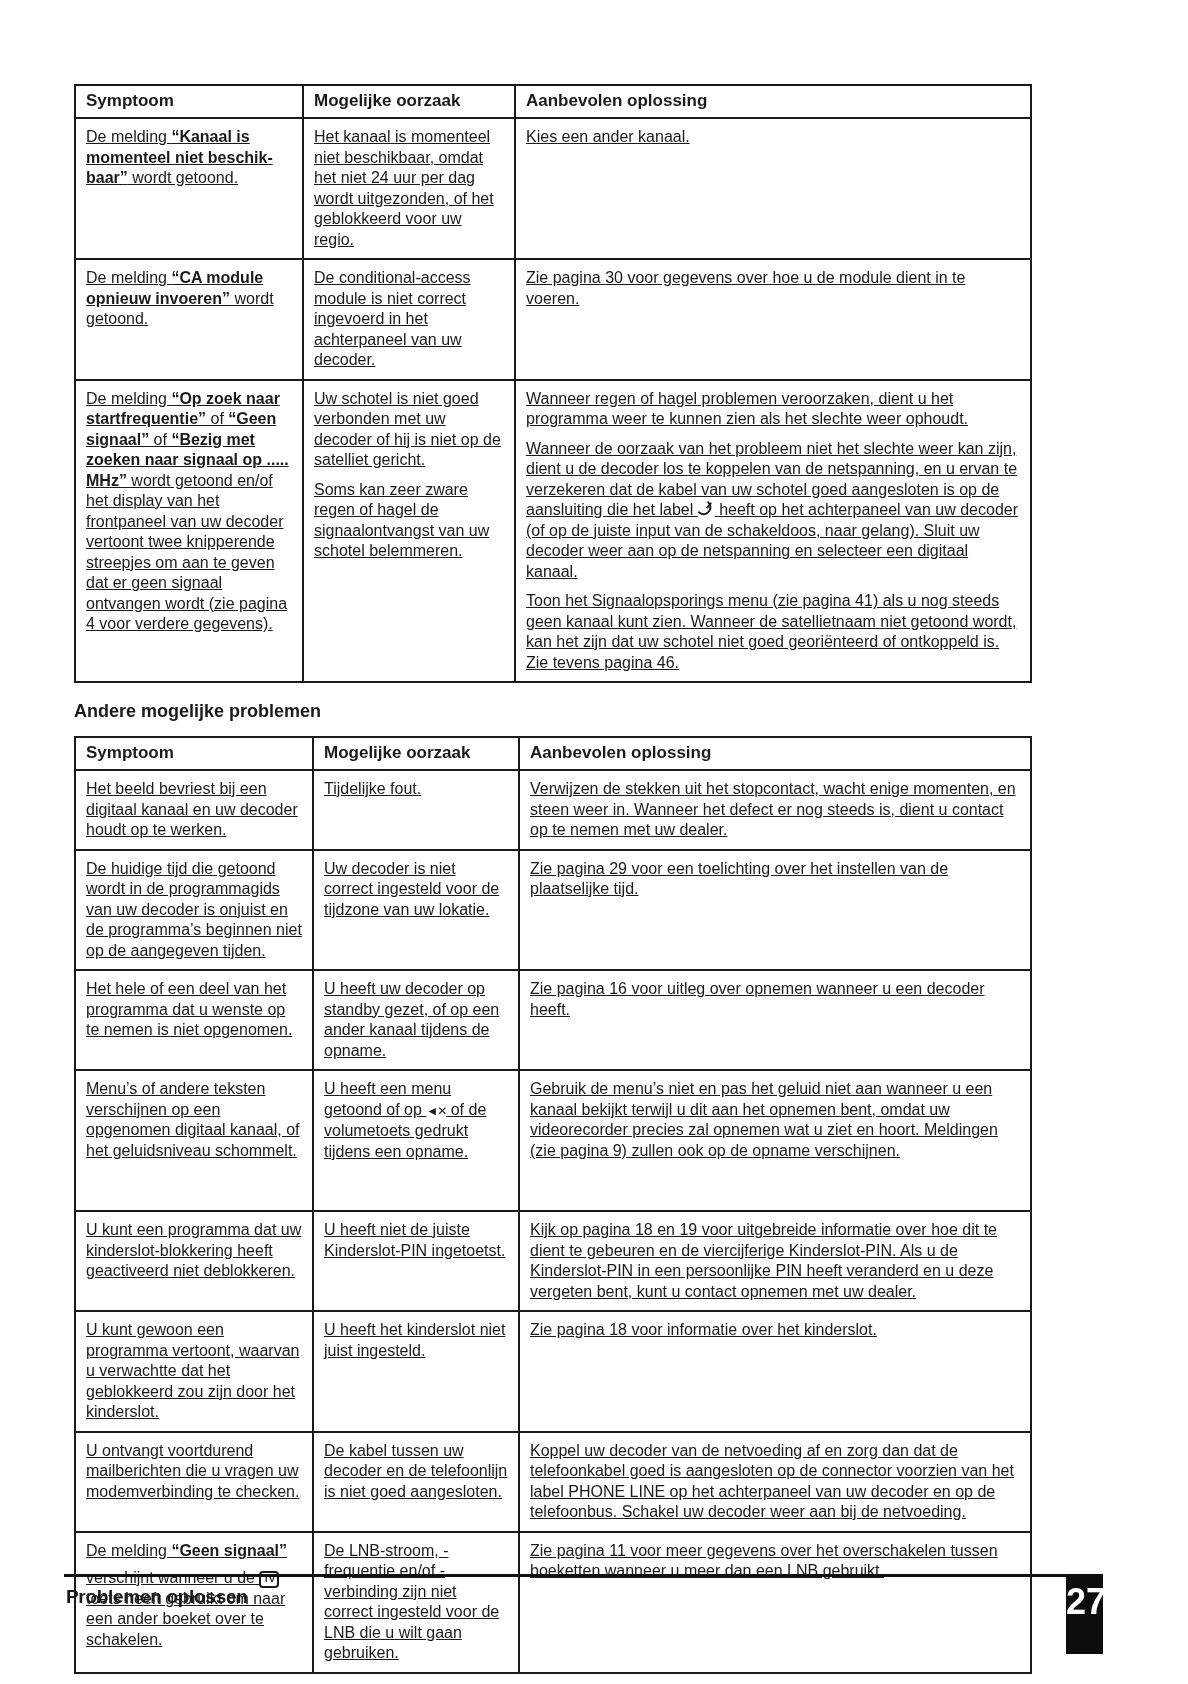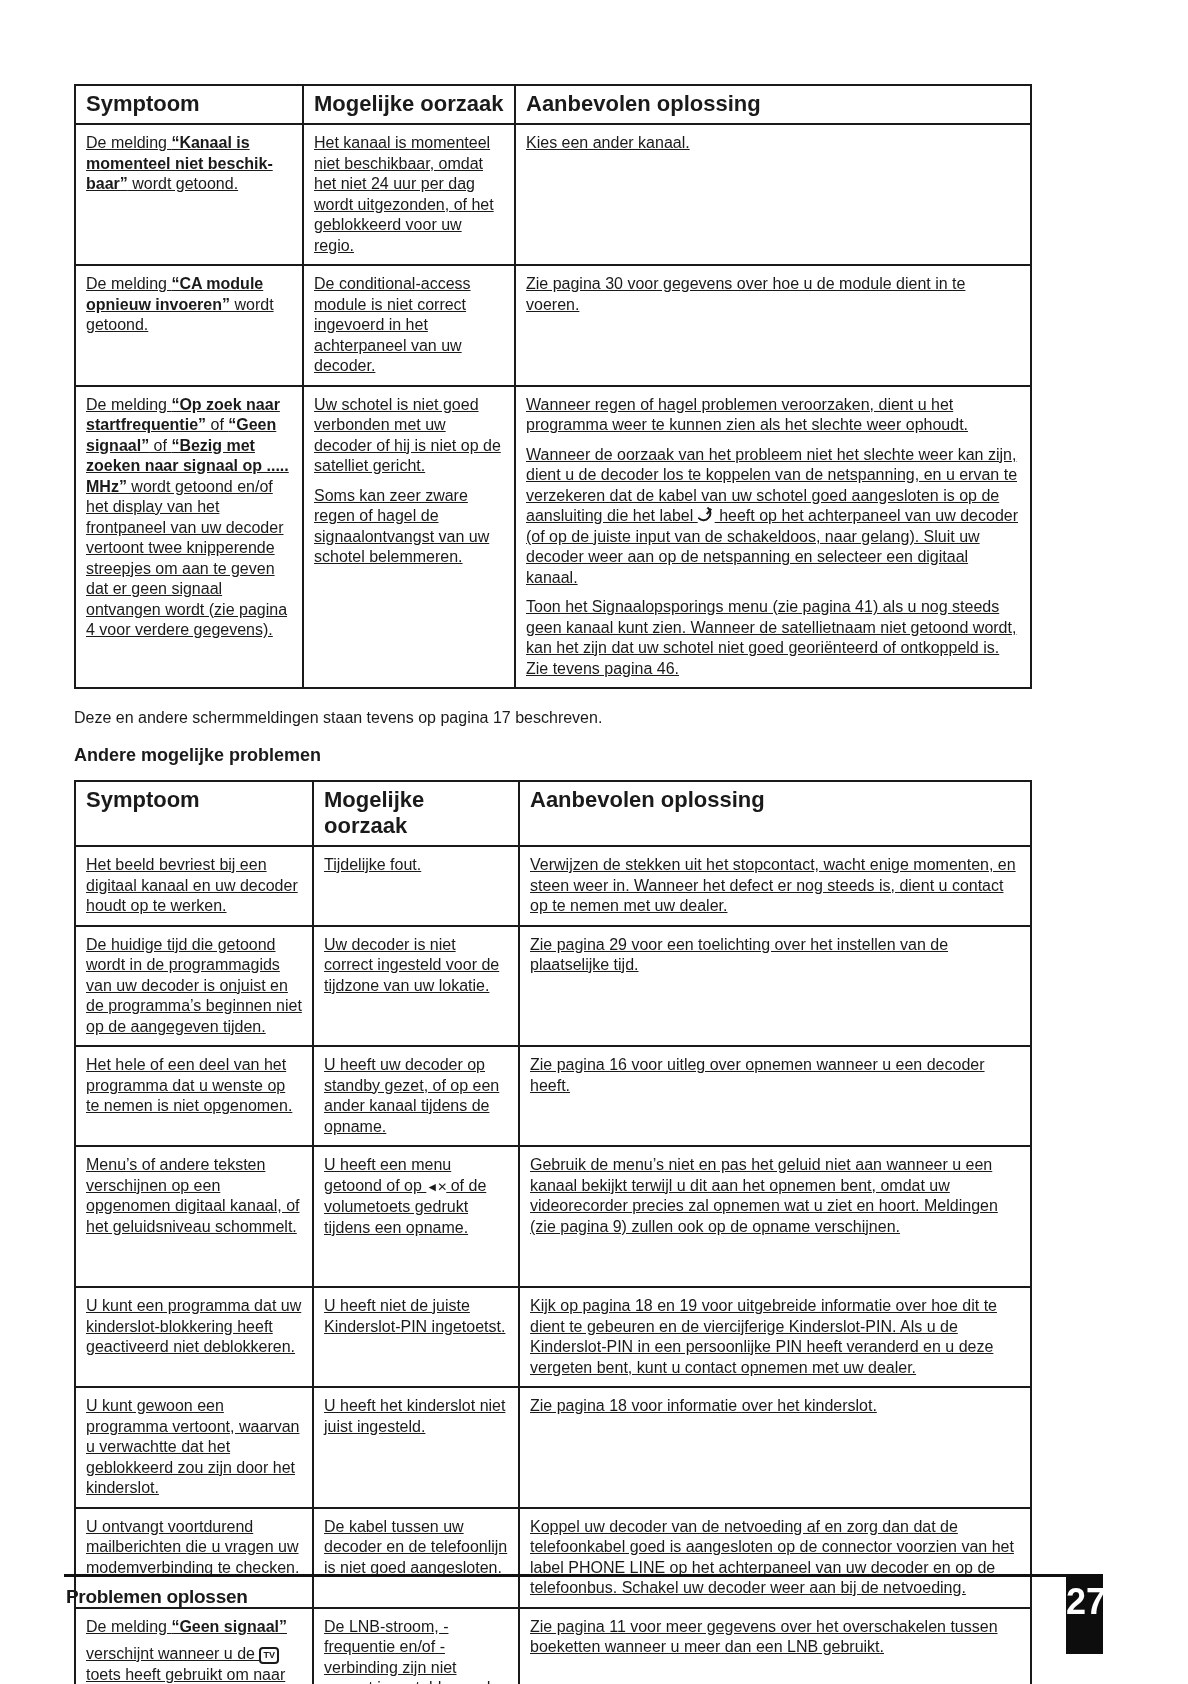--- a/index.html
+++ b/index.html
@@ -5,21 +5,21 @@
 <style>
   html,body{margin:0;padding:0;background:#ffffff;}
   .page{
     position:relative;width:1188px;height:1684px;background:#ffffff;
     color:#1a1a1a;font-family:"Liberation Sans","DejaVu Sans",sans-serif;
     overflow:hidden;
   }
   .content{position:absolute;left:74px;top:84px;width:956px;}
   table.tbl{border-collapse:collapse;width:956px;table-layout:fixed;}
   .tbl th,.tbl td{border:2px solid #1a1a1a;vertical-align:top;}
-  .tbl th{font-size:22px;font-weight:bold;text-align:left;padding:5px 10px 6px;}
+  .tbl th{font-size:17px;font-weight:bold;text-align:left;padding:5px 10px 6px;}
   .tbl td{padding:8px 10px;font-size:16px;line-height:20.5px;text-decoration:underline;}
   .cell-p{margin:0 0 9px 0;}
   .cell-p:last-child{margin-bottom:0;}
   .b{font-weight:bold;}
   
   .tbl1 tr.hr{height:32px;} .tbl2 tr.hr{height:32px;}
   .tbl1 tr.r0{height:100px}.tbl1 tr.r1{height:106px}.tbl1 tr.r2{height:248px}
   .tbl2 tr.r0{height:74px}.tbl2 tr.r1{height:118px}.tbl2 tr.r2{height:90px}
   .tbl2 tr.r3{height:141px}.tbl2 tr.r4{height:86px}.tbl2 tr.r5{height:108px}
   .tbl2 tr.r6{height:94px}.tbl2 tr.r7{height:116px}
@@ -95,21 +95,20 @@
             </td>
           <td>
               <p class="cell-p"><span>Wanneer regen of hagel problemen veroorzaken, dient u het programma weer te kunnen zien als het slechte weer ophoudt.</span></p>
               <p class="cell-p"><span>Wanneer de oorzaak van het probleem niet het slechte weer kan zijn, dient u de decoder los te koppelen van de netspanning, en u ervan te verzekeren dat de kabel van uw schotel goed aangesloten is op de aansluiting die het label </span><span class="inline-icon satellite-dish-icon"></span><span> heeft op het achterpaneel van uw decoder (of op de juiste input van de schakeldoos, naar gelang). Sluit uw decoder weer aan op de netspanning en selecteer een digitaal kanaal.</span></p>
               <p class="cell-p"><span>Toon het Signaalopsporings menu (zie pagina 41) als u nog steeds geen kanaal kunt zien. Wanneer de satellietnaam niet getoond wordt, kan het zijn dat uw schotel niet goed georiënteerd of ontkoppeld is. Zie tevens pagina 46.</span></p>
             </td>
         </tr>
       </tbody>
     </table>
 
-    <p class="note">Deze en andere schermmeldingen staan tevens op pagina 17 beschreven.</p>
 
     <h2 class="h2">Andere mogelijke problemen</h2>
 
     <table class="tbl tbl2">
       <colgroup>
           <col style="width:238px">
           <col style="width:206px">
           <col style="width:512px">
         </colgroup>
       <thead>

